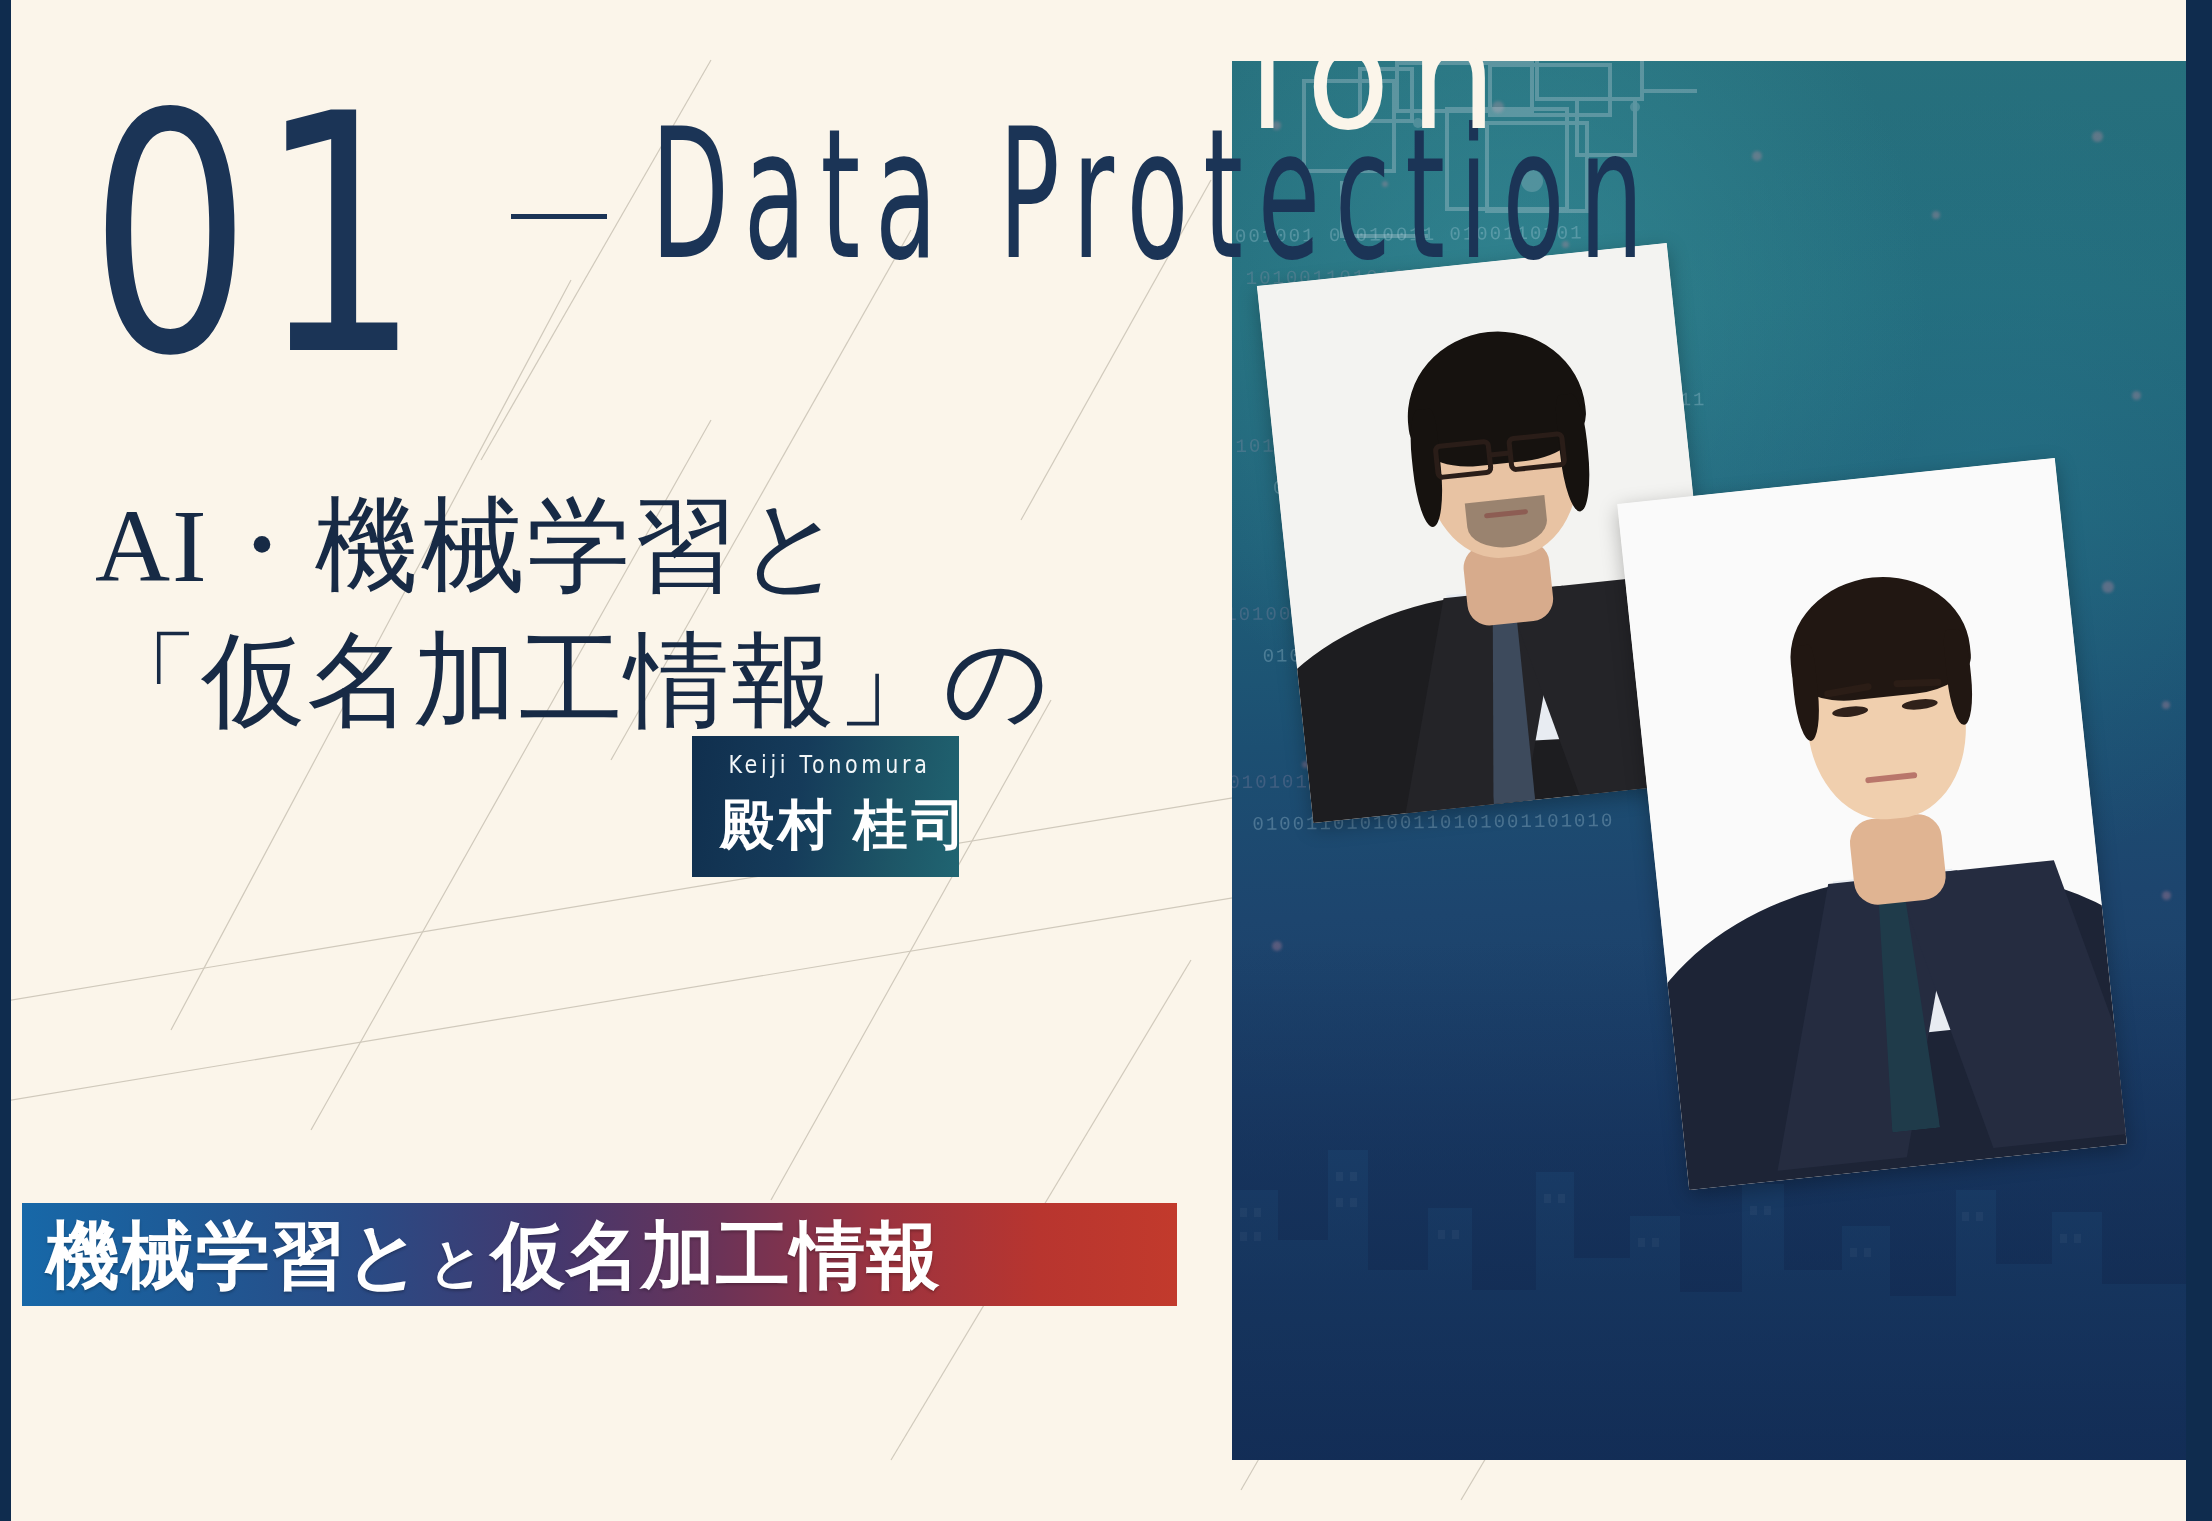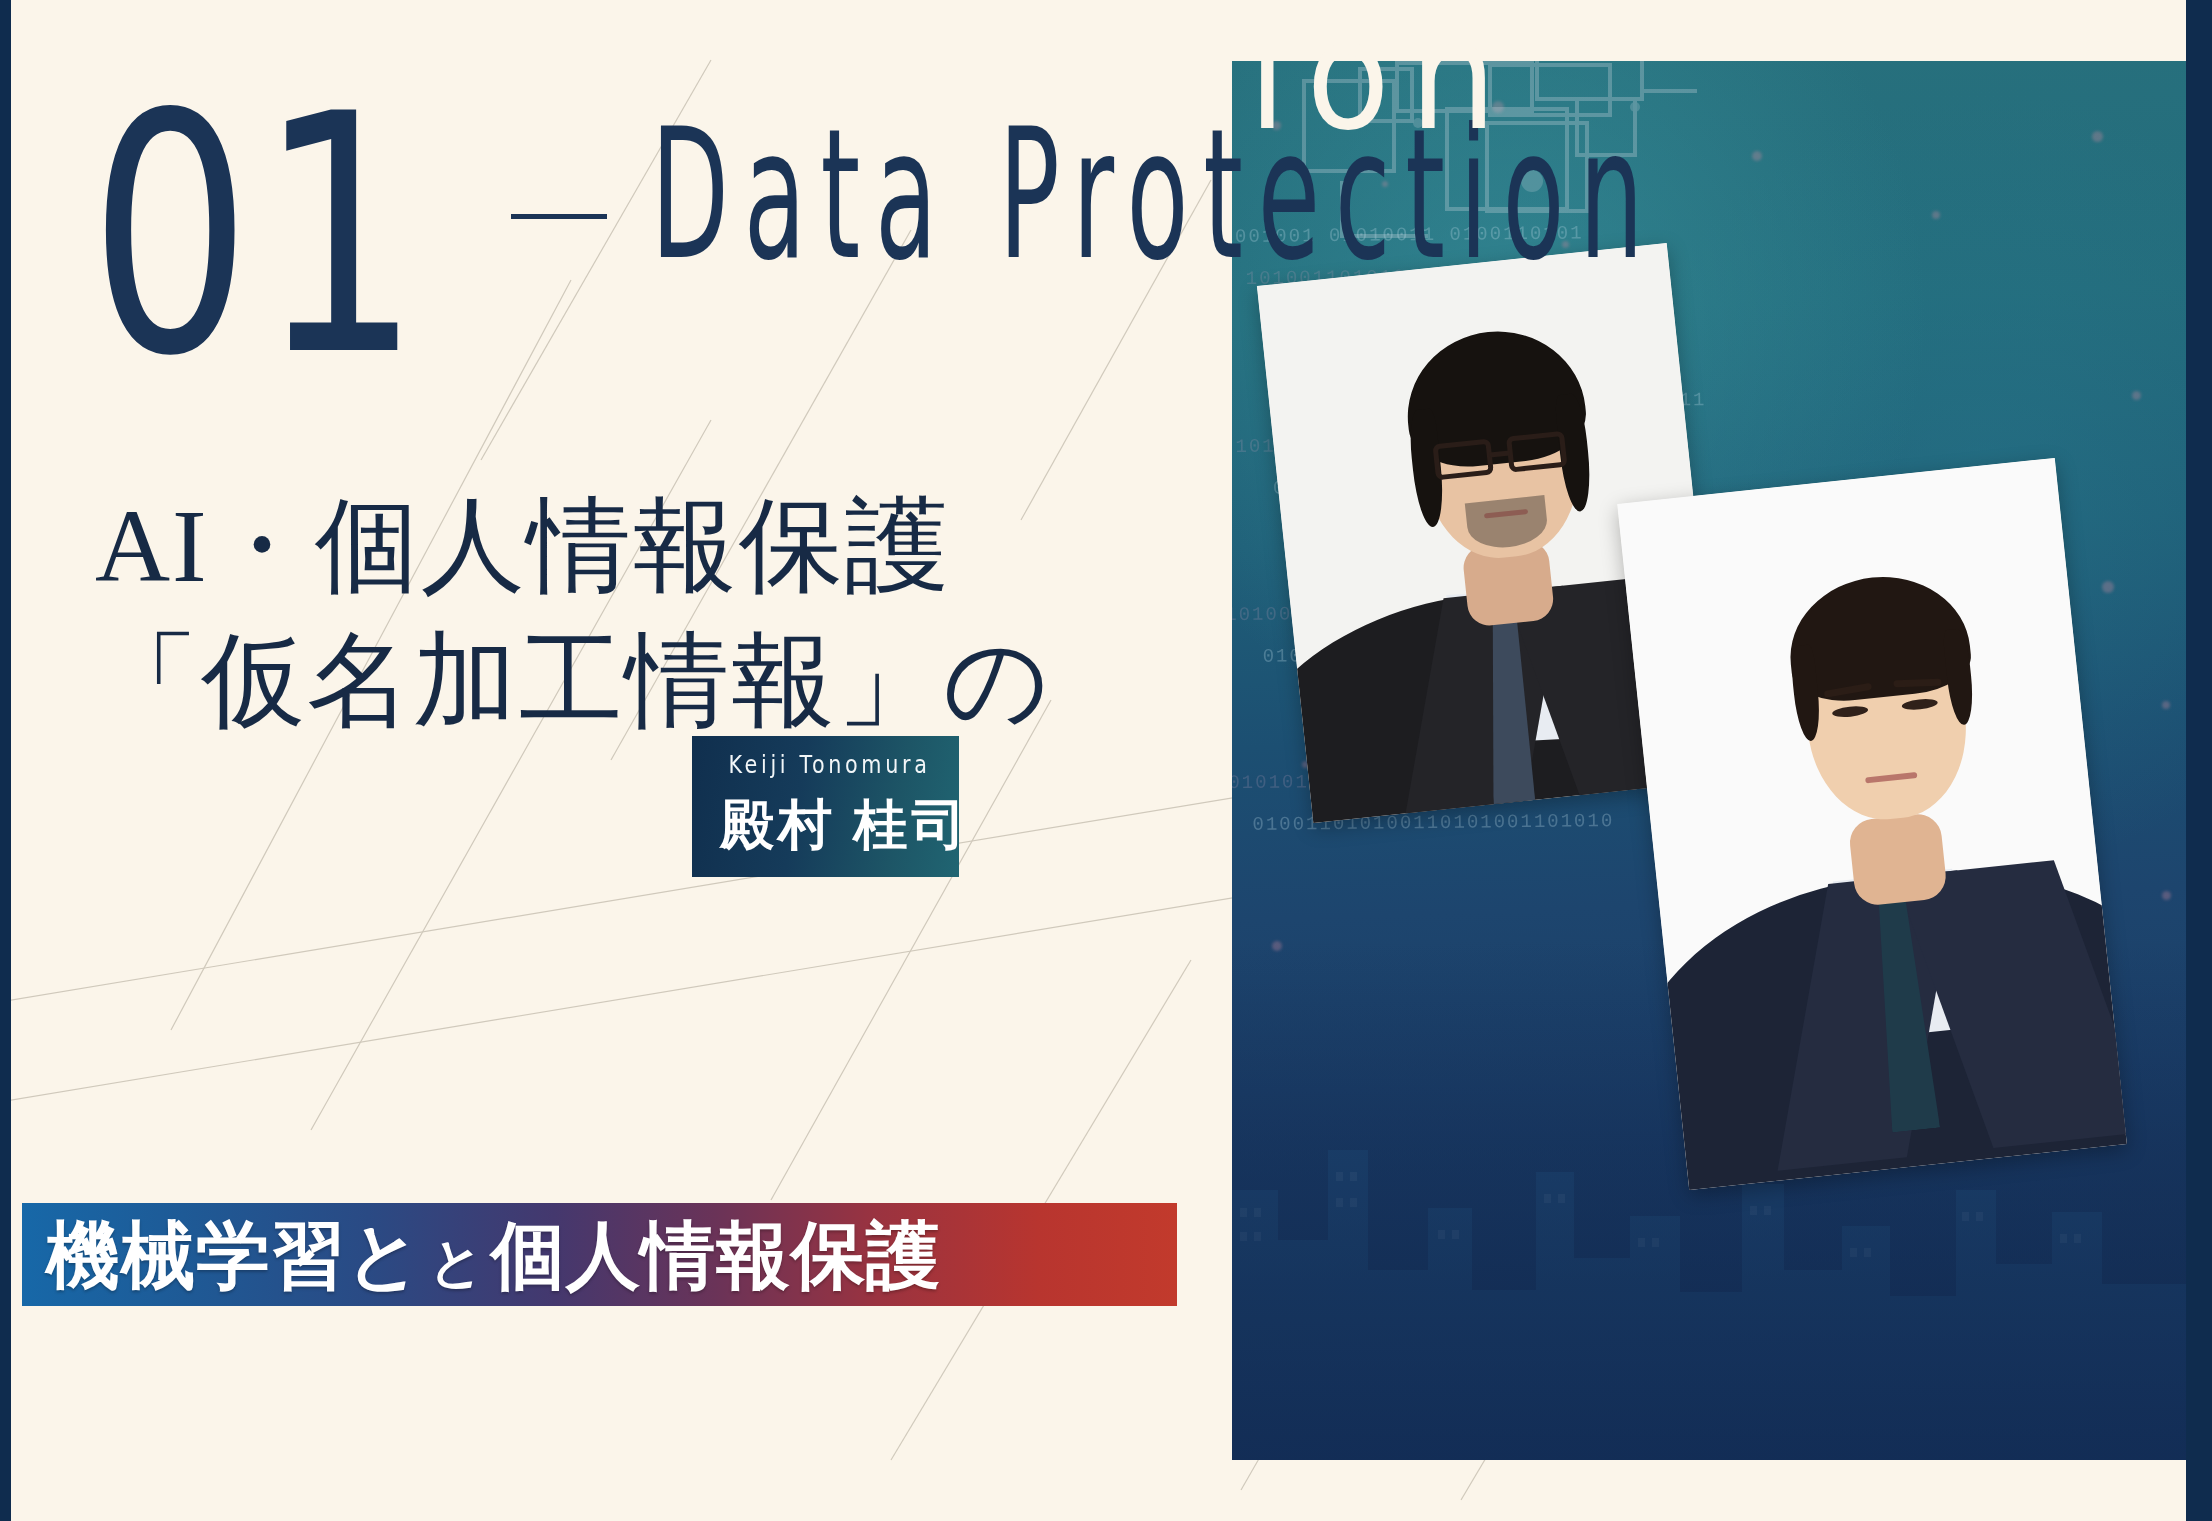--- a/index.html
+++ b/index.html
@@ -453,28 +453,28 @@
         <span class="headline">Data Protection</span>
       </div>
     </div>
 
     <div class="left-col">
       <div class="kicker-row">
         <span class="issue-number">01</span>
       </div>
 
       <div class="jp-title">
-        <span class="ln">AI・個人情報保護</span>
+        <span class="ln">AI・機械学習と</span>
         <span class="ln">「仮名加工情報」の</span>
       </div>
     </div>
 
     <div class="banner">
       <div class="banner-text">
-        <span>機械学習と</span><span class="small">と</span><span>個人情報保護</span>
+        <span>機械学習と</span><span class="small">と</span><span>仮名加工情報</span>
       </div>
     </div>
 
     <div class="overlay-layer">
       <div class="nameplate" id="nameplate-1">
         <div class="np-roman">Keiji Tonomura</div>
         <div class="np-jp">殿村 桂司</div>
       </div>
     </div>
 

